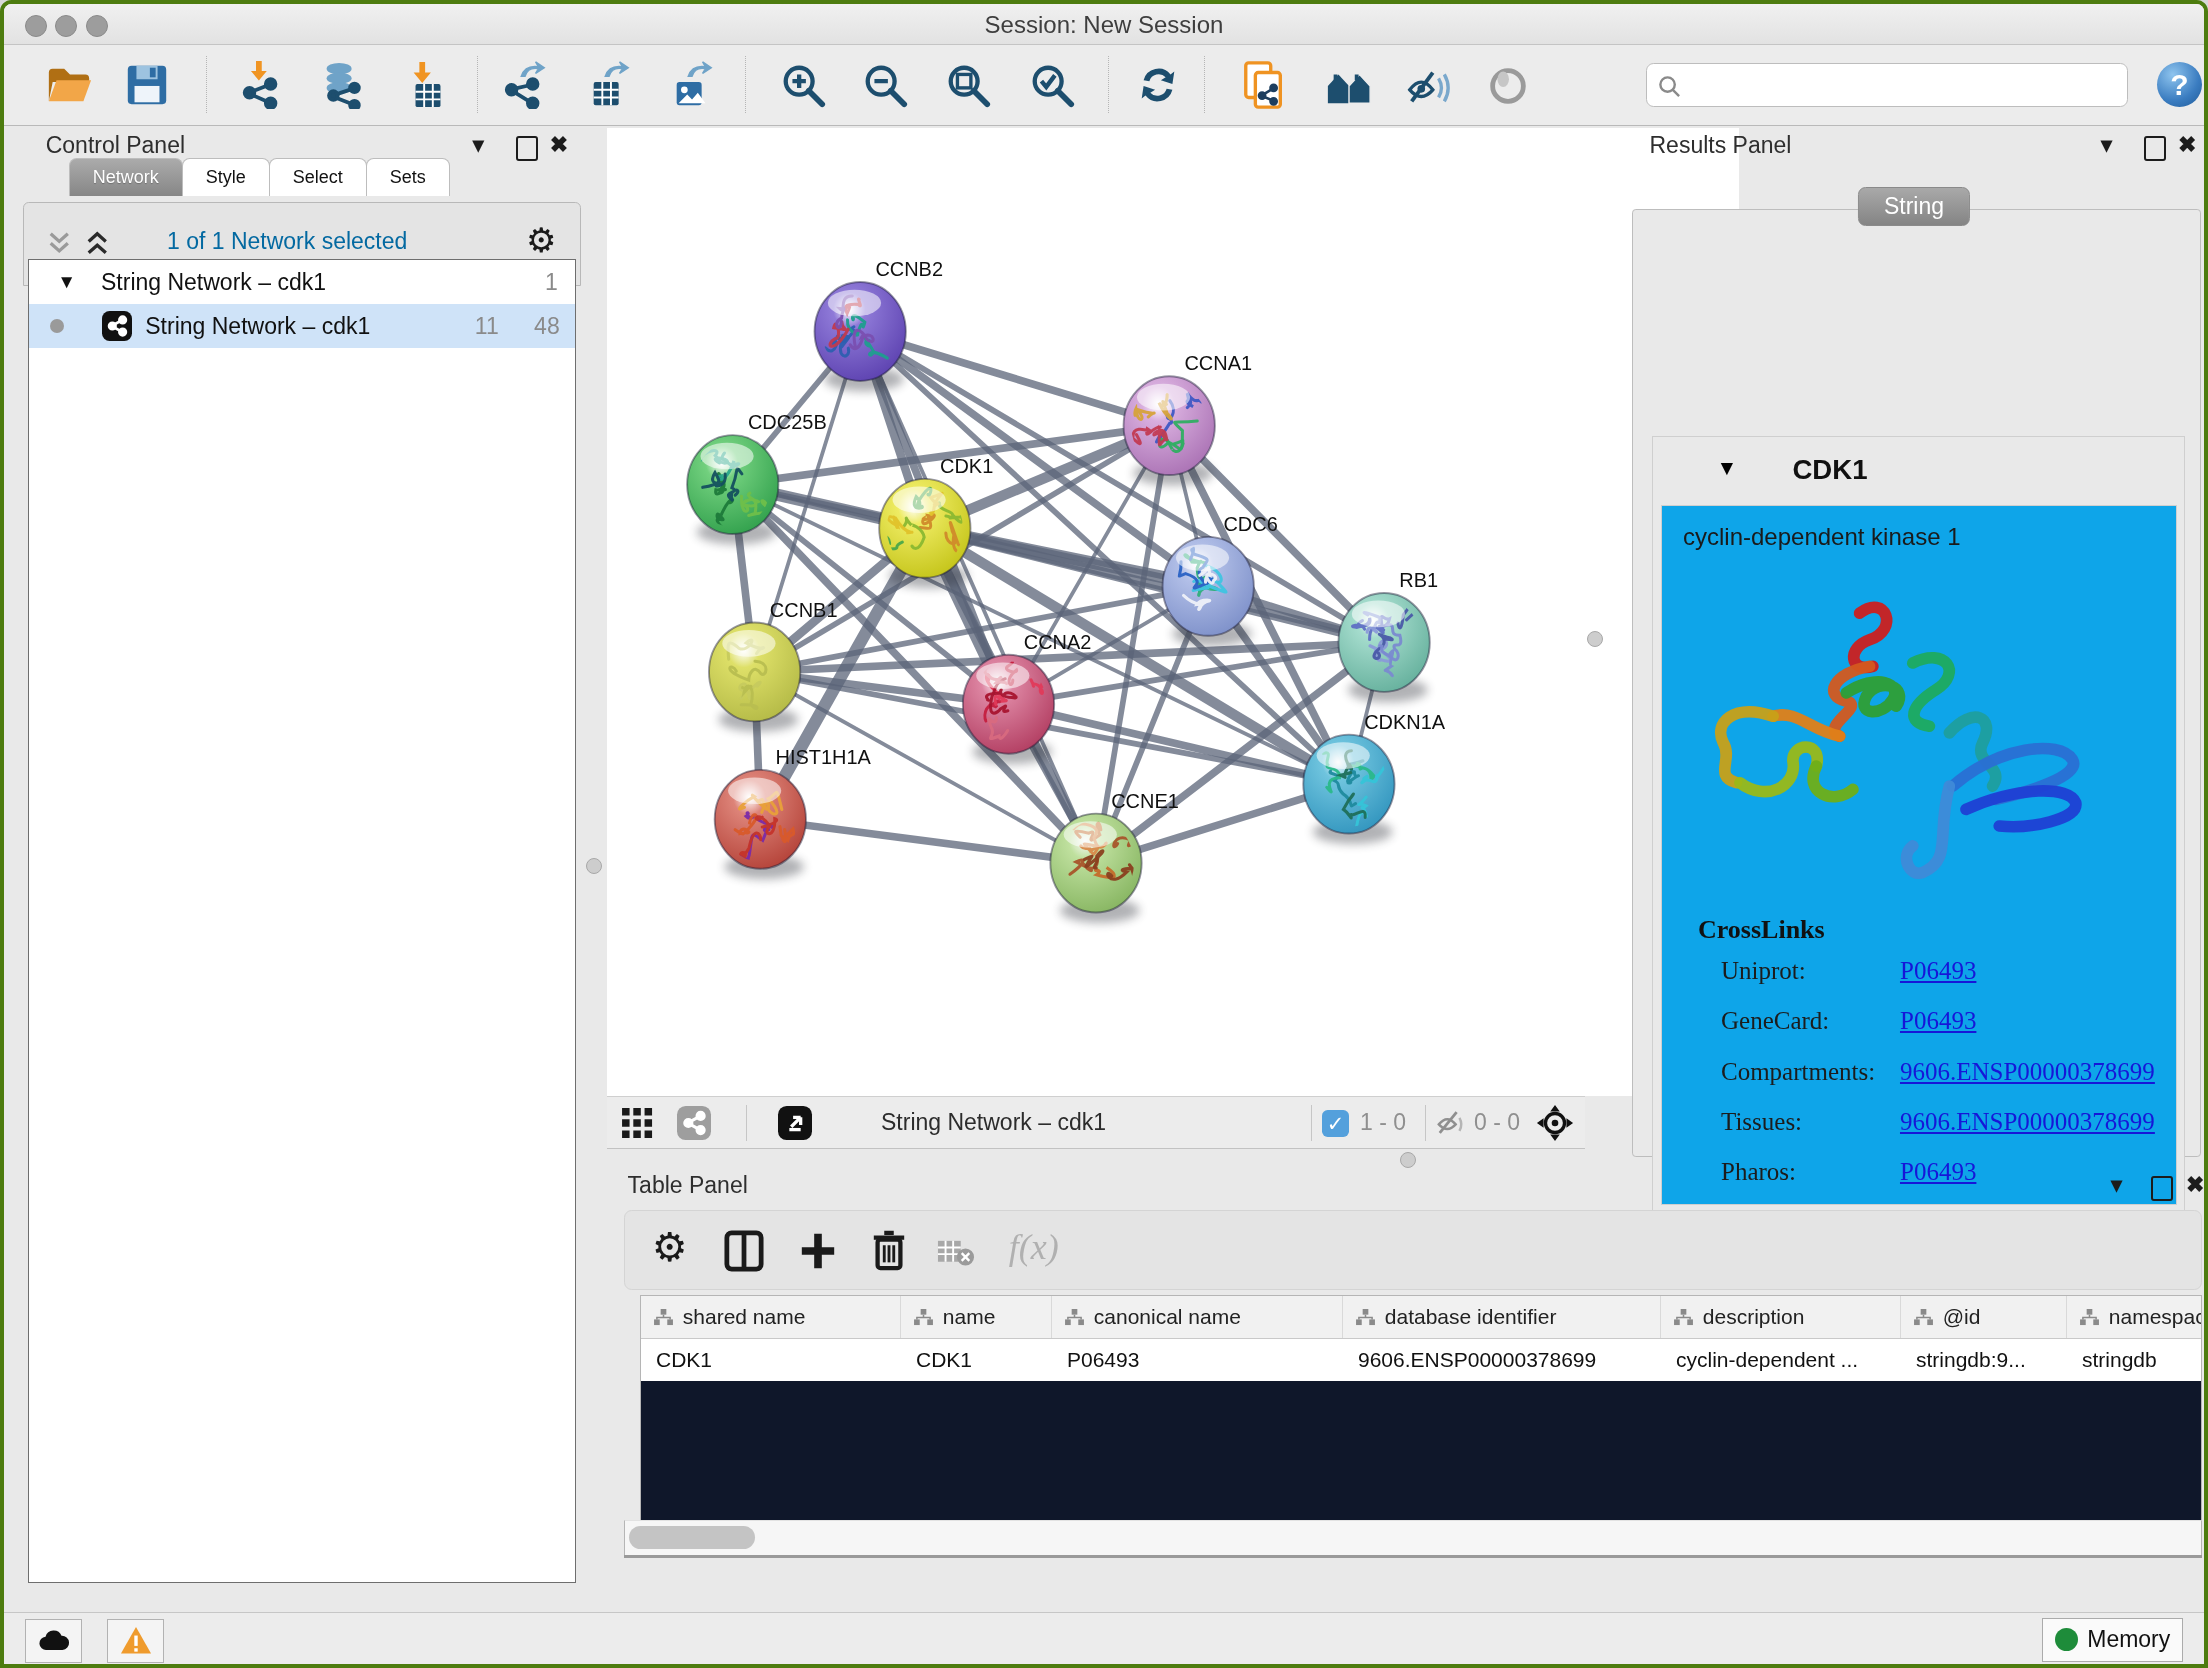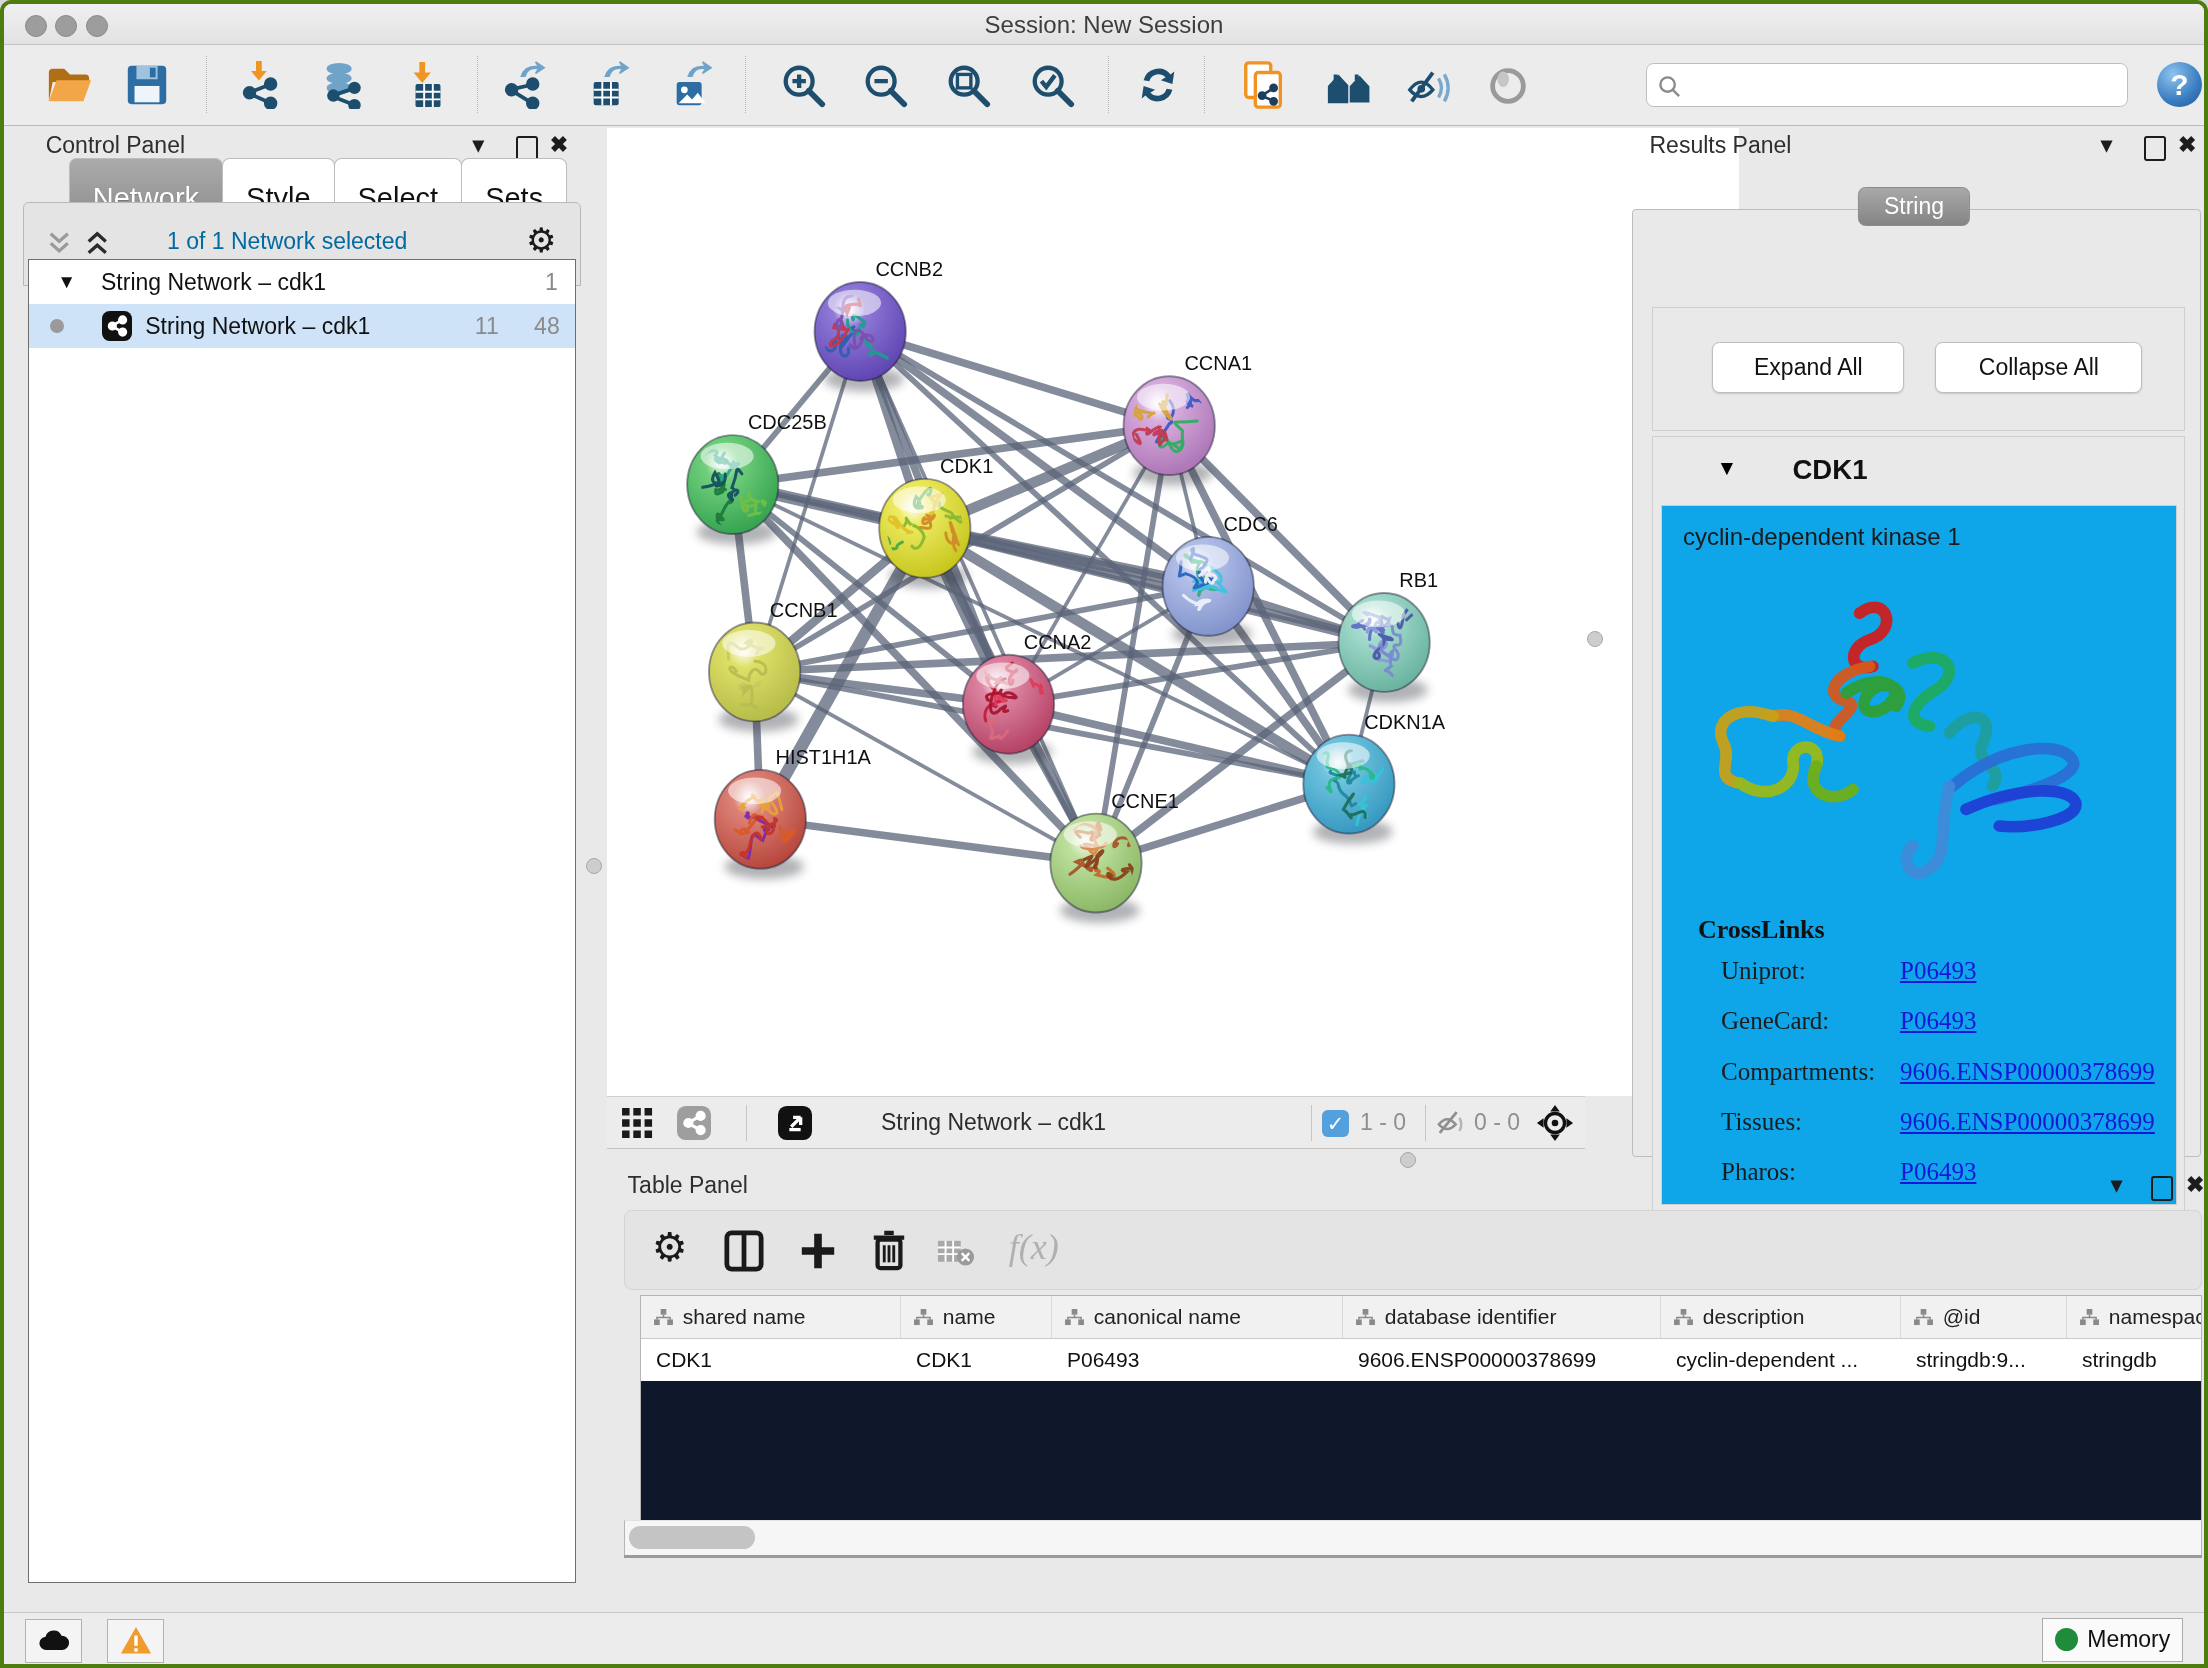--- a/index.html
+++ b/index.html
@@ -16,21 +16,21 @@
   .ticon{position:absolute;top:16px;width:48px;height:48px;}
   .searchbox{position:absolute;left:1642px;top:18px;width:480px;height:42px;background:#fff;border:1px solid #bdbdbd;border-radius:7.6px;}
   .searchbox input{position:absolute;left:42px;top:3.8px;width:428px;height:32px;border:0;outline:0;font-size:21px;background:transparent;}
   .helpbtn{position:absolute;left:2153px;top:17px;width:45px;height:45px;border-radius:50%;background:radial-gradient(circle at 35% 28%,#8ec4ee,#3a7cc0 60%,#1f5a98);color:#fff;font-size:30px;font-weight:bold;text-align:center;line-height:45px;}
   
   .panel-title{font-size:23px;color:#2e2e2e;}
   .wctl{font-size:22px;color:#1c1c1c;font-weight:bold;}
   .sqbtn{display:inline-block;width:18px;height:21px;border:2.4px solid #1c1c1c;border-radius:2.9px;}
   
   .tabrow{position:absolute;display:flex;}
-  .tab{background:#fff;border:1px solid #bdbdbd;border-bottom-color:#b0b0b0;padding:23px 23px;font-size:29px;color:#111;margin-right:-1px;}
+  .tab{background:#fff;border:1px solid #bdbdbd;border-bottom-color:#b0b0b0;padding:8px 23px;font-size:18px;color:#111;margin-right:-1px;}
   .tab:first-child{border-radius:7.6px 0 0 7.6px;}
   .tab:last-child{border-radius:0 7.6px 7.6px 0;}
   .tab.sel{background:linear-gradient(#ababab,#868686);color:#fff;text-shadow:0 1px 1px rgba(0,0,0,.25);}
   .tab.toptab{border-radius:7.6px 7.6px 0 0;border-bottom:none;}
   
   .cpanel{position:absolute;left:5.7px;top:124px;width:586px;height:1461px;}
   .cp-body{position:absolute;left:13.3px;top:74px;right:15px;height:82px;background:#e4e4e4;border:1px solid #b8b8b8;border-radius:5.7px 5.7px 0 0;}
   .cp-list{position:absolute;left:18px;top:131px;right:20px;bottom:5.7px;background:#fff;border:1.9px solid #6e6e6e;}
   .treerow{position:relative;height:44px;font-size:23px;color:#111;display:flex;align-items:center;}
   .treerow.sel{background:#cfe3f8;}
@@ -664,24 +664,20 @@
   <div class="splitdot" style="left:1583px;top:627px"></div>
   <div class="splitdot" style="left:1396px;top:1148px"></div>
 
   <div class="rpanel">
     <span class="panel-title abs" style="left:28.5px;top:3.8px">Results Panel</span>
     <span class="wctl abs" style="left:480px;top:3.8px">▾</span>
     <span class="sqbtn abs" style="left:523px;top:7.6px"></span>
     <span class="wctl abs" style="left:557px;top:3.8px">✖</span>
     <div class="r-tab">String</div>
     <div class="r-outer">
-      <div class="r-btnbox">
-        <div class="rbtn" style="left:59px;width:190px">Expand All</div>
-        <div class="rbtn" style="left:282px;width:205px">Collapse All</div>
-      </div>
       <div class="r-section">
         <div class="r-sec-head">
           <span class="abs" style="left:63px;top:19px;font-size:21px">▼</span>
           <span class="r-gene abs" style="left:139px;top:17px">CDK1</span>
         </div>
         <div class="r-content">
           <span class="r-desc">cyclin-dependent kinase 1</span>
           <svg class="abs" style="left:38px;top:48px" width="399" height="371" viewBox="0 0 240 180" id="ribbonsvg">
               <path d="M96,14 C112,2 120,24 102,30 C88,35 90,50 104,46" fill="none" stroke="#cc1f1f" stroke-width="7" stroke-linecap="round" opacity="0.95"></path>
               <path d="M102,46 C80,50 74,64 88,67 C100,70 72,82 84,88" fill="none" stroke="#d4581f" stroke-width="7" stroke-linecap="round" opacity="0.95"></path>

